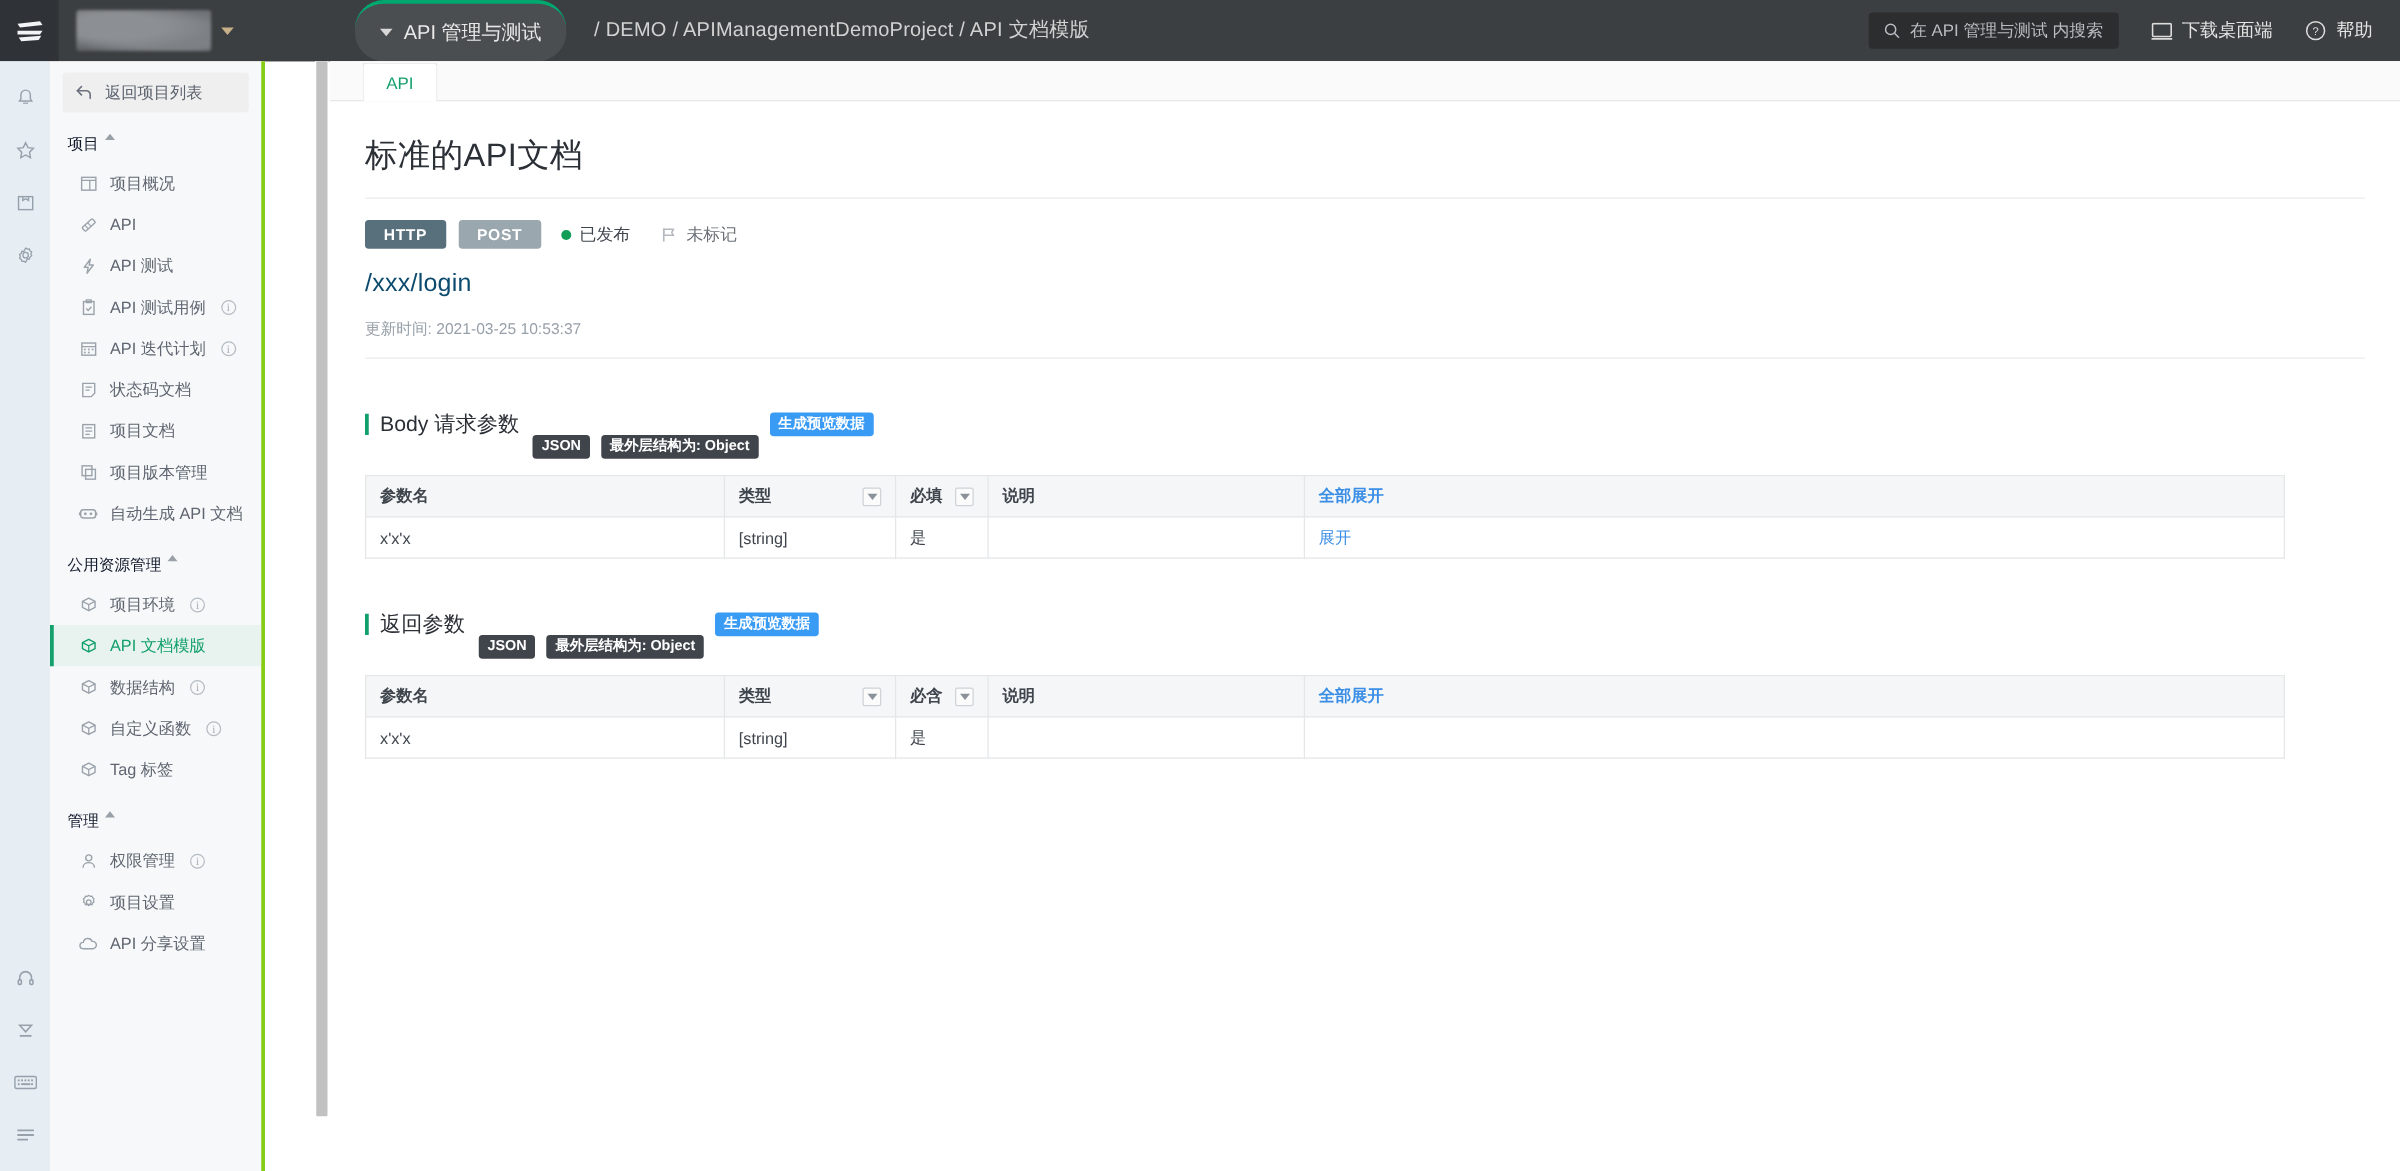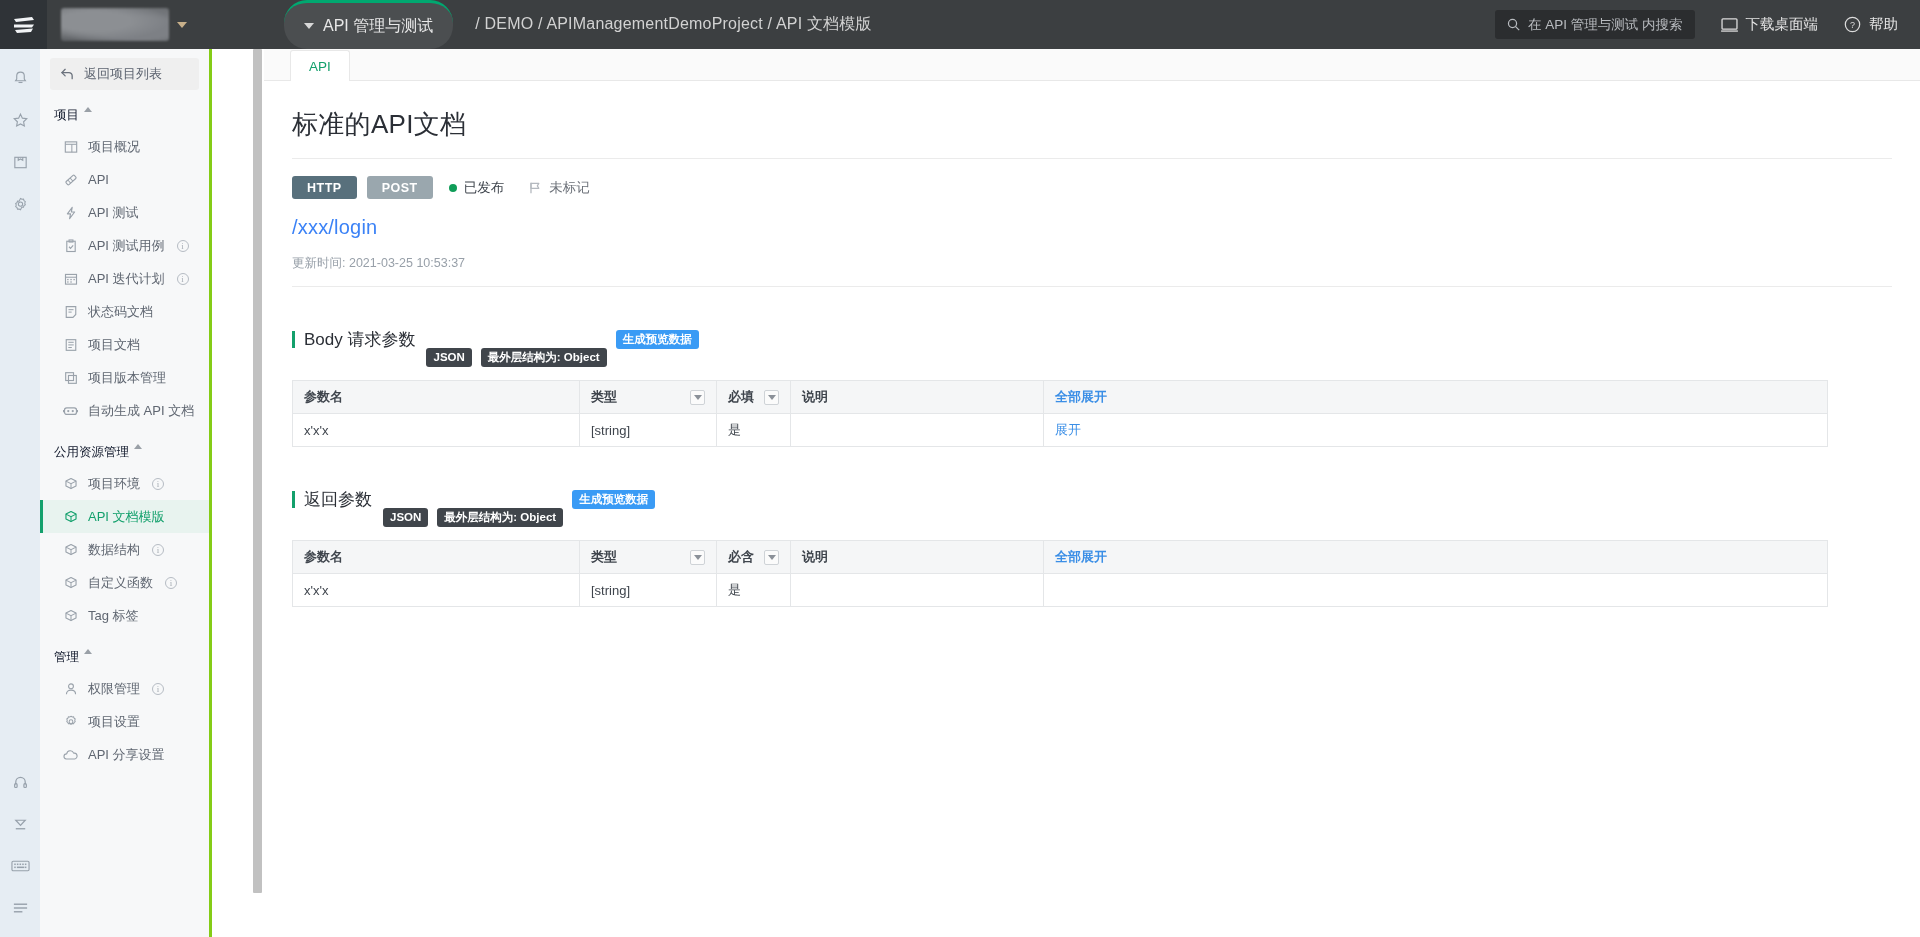--- a/index.html
+++ b/index.html
@@ -146,21 +146,21 @@
   #title-rule { height: 1px; background: #ebebeb; margin: 16px 0 0 0; width: 100%; }
   #badges { display: flex; align-items: center; gap: 10px; padding: 17px 0 0 0; }
   .proto-badge {
     height: 23px; border-radius: 3px; padding: 0 15px; color: #fff;
     font-size: 12.5px; font-weight: 700; display: flex; align-items: center;
     letter-spacing: .5px;
   }
   .status-chip { display: flex; align-items: center; gap: 7px; font-size: 13.5px; color: #3f454d; margin-left: 6px; }
   .status-dot { width: 8px; height: 8px; border-radius: 50%; }
   .flag-chip { display: flex; align-items: center; gap: 7px; font-size: 13.5px; color: #6b7078; margin-left: 14px; }
-  #api-path { font-size: 20px; color: #3b82f6; padding: 17px 0 0 0; letter-spacing: .2px; }
+  #api-path { font-size: 20px; color: #0c4a6e; padding: 17px 0 0 0; letter-spacing: .2px; }
   #updated { font-size: 12.5px; color: #98a0a9; padding: 16px 0 0 0; }
   #updated-rule { height: 1px; background: #ebebeb; margin: 14px 0 0 0; }
 
   .section { padding-top: 24px; }
   .section-head { display: flex; align-items: center; gap: 9px; }
   .sec-bar { width: 3px; height: 17px; background: #13a06c; }
   .sec-title { font-size: 17px; color: #2b2f36; margin-right: 2px; }
   .pill-dark {
     background: #40454b; color: #fff; font-size: 11.5px; font-weight: 700;
     border-radius: 3px; padding: 3px 7px; line-height: 13px; margin-top: 37px;

